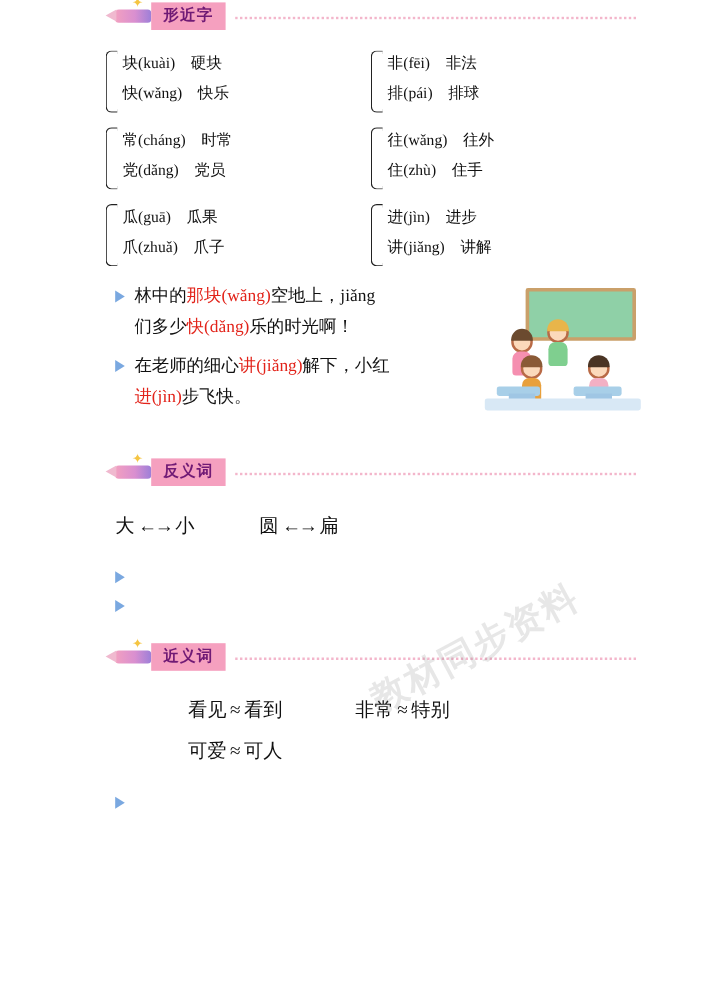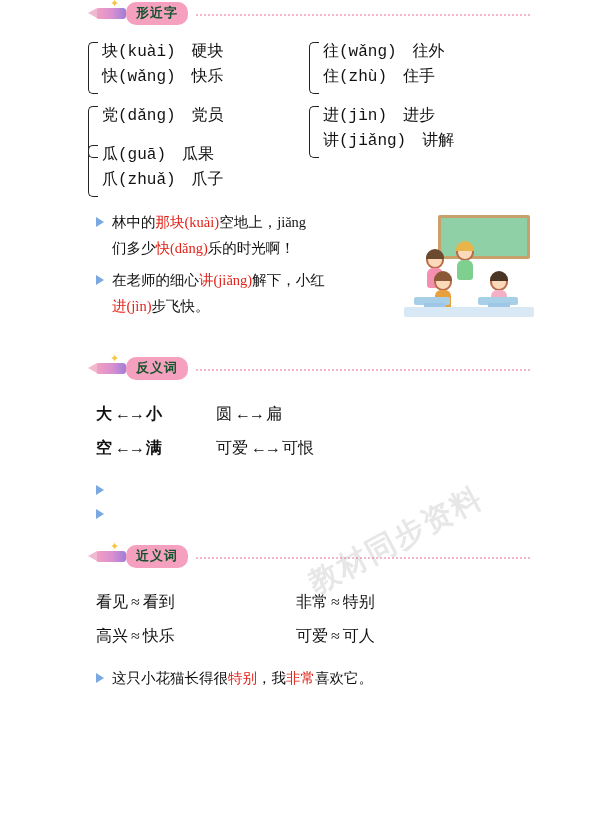--- a/index.html
+++ b/index.html
@@ -60,26 +60,26 @@
   .sec-head .pencil .star {
     position: absolute;
     left: 22px;
     top: -7px;
     color: #f5c542;
     font-size: 11px;
     line-height: 11px;
   }
   .sec-head .pill {
     background: #f5a0bf;
-    color: #14532d;
+    color: #701a75;
     font-size: 13px;
     font-family: "Liberation Sans", sans-serif;
     font-weight: bold;
     padding: 2px 10px 3px 10px;
-    border-radius: 10px;
+    border-radius: 0;
     letter-spacing: 1px;
     white-space: nowrap;
     margin-left: -6px;
     z-index: 2;
   }
   .sec-head .dots {
     flex: 1 1 auto;
     height: 0;
     border-top: 2px dotted #f3b6cb;
     margin-left: 8px;
@@ -109,24 +109,23 @@
     left: 0;
     top: 2px;
     width: 9px;
     height: 50px;
     border-left: 1.4px solid #222;
     border-top: 1.4px solid #222;
     border-bottom: 1.4px solid #222;
     border-radius: 5px 0 0 5px;
   }
   .pair .row {
-    font-size: 16px;
+    font-size: 13px;
     line-height: 25px;
     white-space: nowrap;
-    font-family: Liberation Mono, monospace;
   }
 
   
   .examples {
     margin-top: 16px;
     margin-left: 96px;
     margin-right: 70px;
     position: relative;
   }
   .ex {
@@ -272,25 +271,25 @@
     display: inline-block;
     margin: 0 3px;
     letter-spacing: -2px;
   }
   .approx {
     display: inline-block;
     margin: 0 3px;
   }
 
   
-  .ant-row .witem:nth-child(1) { width: 120px; font-weight: bold; }
+  .ant-row .witem:nth-child(1) { width: 120px; }
   .ant-row .witem:nth-child(2) { width: 140px; }
 
   
-  .syn-row .witem:nth-child(1) { width: 200px; }
+  .syn-row .witem:nth-child(1) { width: 200px; text-align: center; }
 
   
   .watermark {
     position: absolute;
     left: 300px;
     top: 520px;
     transform: rotate(-28deg);
     font-size: 30px;
     color: rgba(120, 120, 120, 0.18);
     font-family: "Liberation Sans", sans-serif;
@@ -317,46 +316,52 @@
 
   <div class="pairs-wrap">
     <div class="pairs-col">
       <div class="pair">
         <span class="brace"></span>
         <div class="row">块(kuài)　硬块</div>
         <div class="row">快(wǎng)　快乐</div>
       </div>
       <div class="pair">
         <span class="brace"></span>
+        <div class="row">常(cháng)　时常</div>
         <div class="row">党(dǎng)　党员</div>
       </div>
       <div class="pair">
         <span class="brace"></span>
         <div class="row">瓜(guā)　瓜果</div>
         <div class="row">爪(zhuǎ)　爪子</div>
       </div>
     </div>
     <div class="pairs-col">
+      <div class="pair">
+        <span class="brace"></span>
+        <div class="row">非(fēi)　非法</div>
+        <div class="row">排(pái)　排球</div>
+      </div>
       <div class="pair">
         <span class="brace"></span>
         <div class="row">往(wǎng)　往外</div>
         <div class="row">住(zhù)　住手</div>
       </div>
       <div class="pair">
         <span class="brace"></span>
         <div class="row">进(jìn)　进步</div>
         <div class="row">讲(jiǎng)　讲解</div>
       </div>
     </div>
   </div>
 
   <div class="examples">
     <div class="ex">
       <span class="tri"></span>
-      <span class="txt"><span>林中的</span><span class="hl-red">那块(kuài)</span><span>空地上，jiǎng</span><br><span>们多少</span><span class="hl-red">快(dǎng)</span><span>乐的时光啊！</span></span>
+      <span class="txt"><span>林中的</span><span class="hl-red">那块(wǎng)</span><span>空地上，jiǎng</span><br><span>们多少</span><span class="hl-red">快(dǎng)</span><span>乐的时光啊！</span></span>
     </div>
     <div class="ex">
       <span class="tri"></span>
       <span class="txt"><span>在老师的细心</span><span class="hl-red">讲(jiǎng)</span><span>解下，小红</span><br><span class="hl-red">进(jìn)</span><span>步飞快。</span></span>
     </div>
 
     <div class="illus">
       <div class="board"></div>
       <div class="kid k1">
           <div class="head"></div>
@@ -394,24 +399,20 @@
     </span>
     <span class="pill">反义词</span>
     <span class="dots"></span>
   </div>
 
   <div class="words-wrap">
     <div class="wrow ant-row">
       <span class="witem"><span>大</span><span class="arrow2">←→</span><span>小</span></span>
       <span class="witem"><span>圆</span><span class="arrow2">←→</span><span>扁</span></span>
     </div>
-    <div class="wrow ant-row">
-      <span class="witem"><span>空</span><span class="arrow2">←→</span><span>满</span></span>
-      <span class="witem"><span>可爱</span><span class="arrow2">←→</span><span>可恨</span></span>
-    </div>
   </div>
 
   <div class="examples" style="margin-top:12px;">
     <div class="ex">
       <span class="tri"></span>
     </div>
     <div class="ex">
       <span class="tri"></span>
     </div>
   </div>
@@ -425,26 +426,24 @@
     <span class="pill">近义词</span>
     <span class="dots"></span>
   </div>
 
   <div class="words-wrap">
     <div class="wrow syn-row">
       <span class="witem"><span>看见</span><span class="approx">≈</span><span>看到</span></span>
       <span class="witem"><span>非常</span><span class="approx">≈</span><span>特别</span></span>
     </div>
     <div class="wrow syn-row">
-      <span class="witem"><span>高兴</span><span class="approx">≈</span><span>快乐</span></span>
       <span class="witem"><span>可爱</span><span class="approx">≈</span><span>可人</span></span>
     </div>
   </div>
 
   <div class="examples" style="margin-top:12px;">
     <div class="ex">
       <span class="tri"></span>
-      <span class="txt"><span>这只小花猫长得很</span><span class="hl-red">特别</span><span>，我</span><span class="hl-red">非常</span><span>喜欢它。</span></span>
     </div>
   </div>
 
   <div class="watermark">教材同步资料</div>
 </div>
 
 </body></html>

